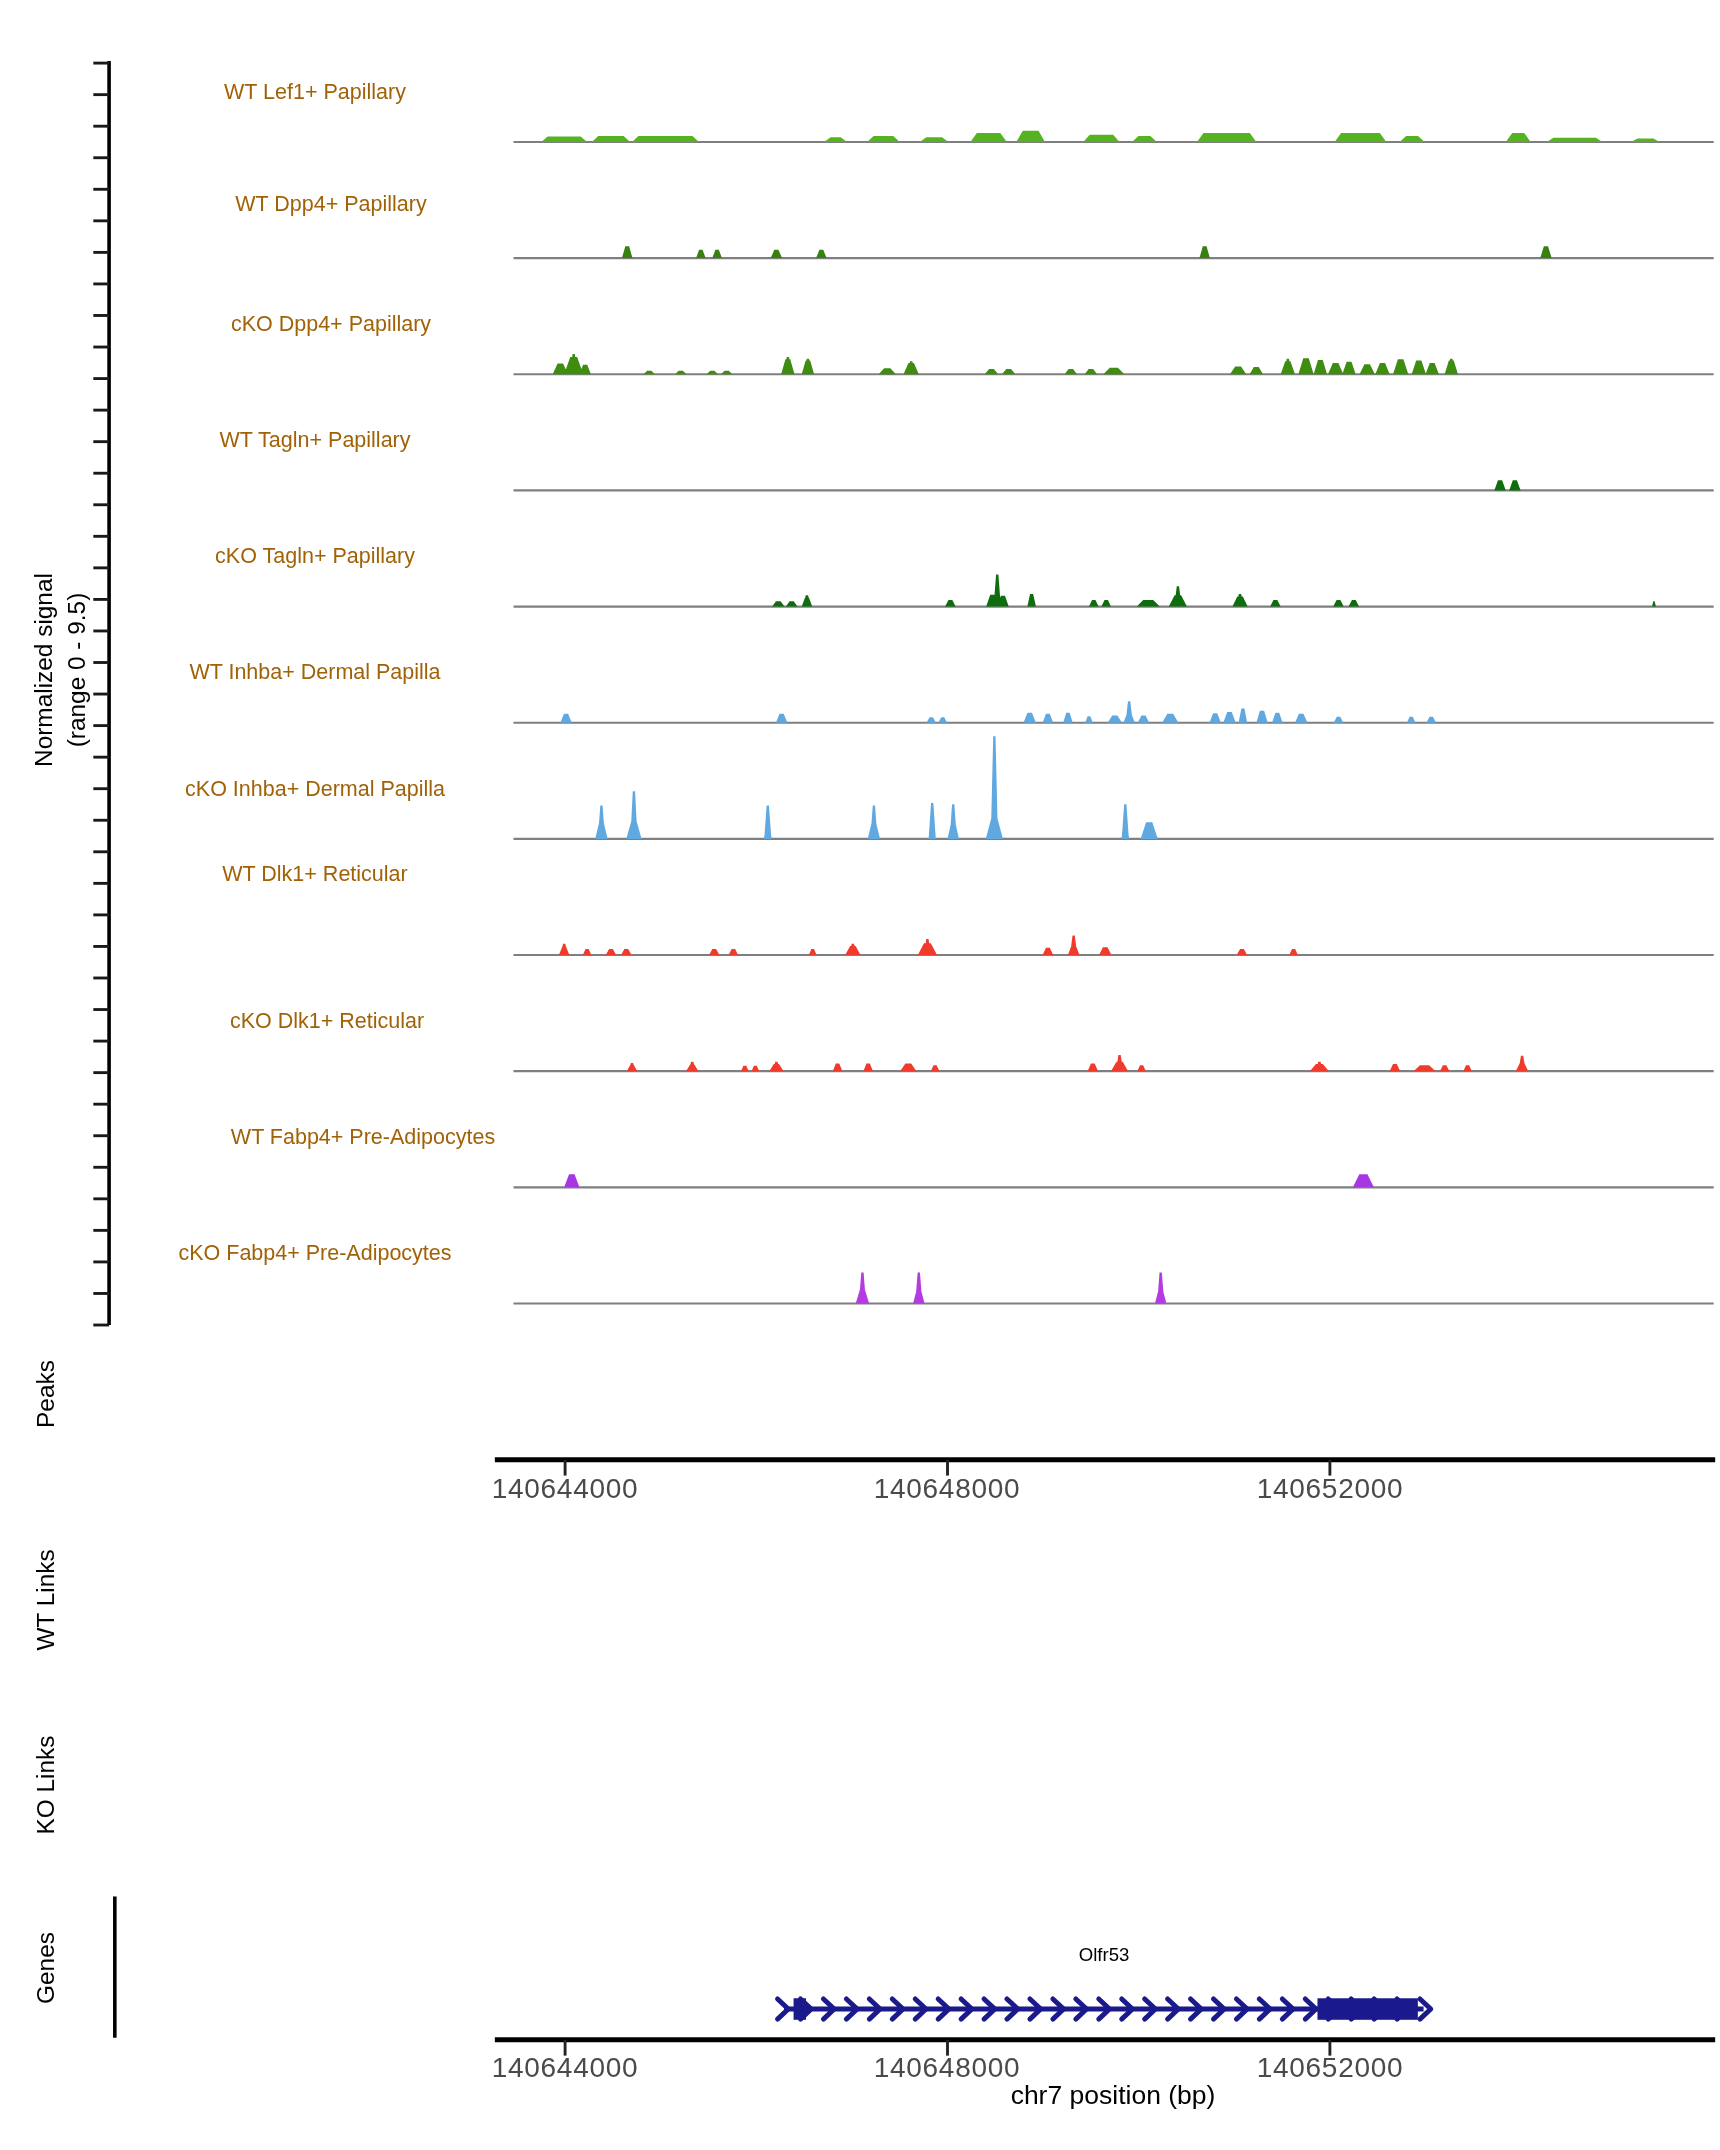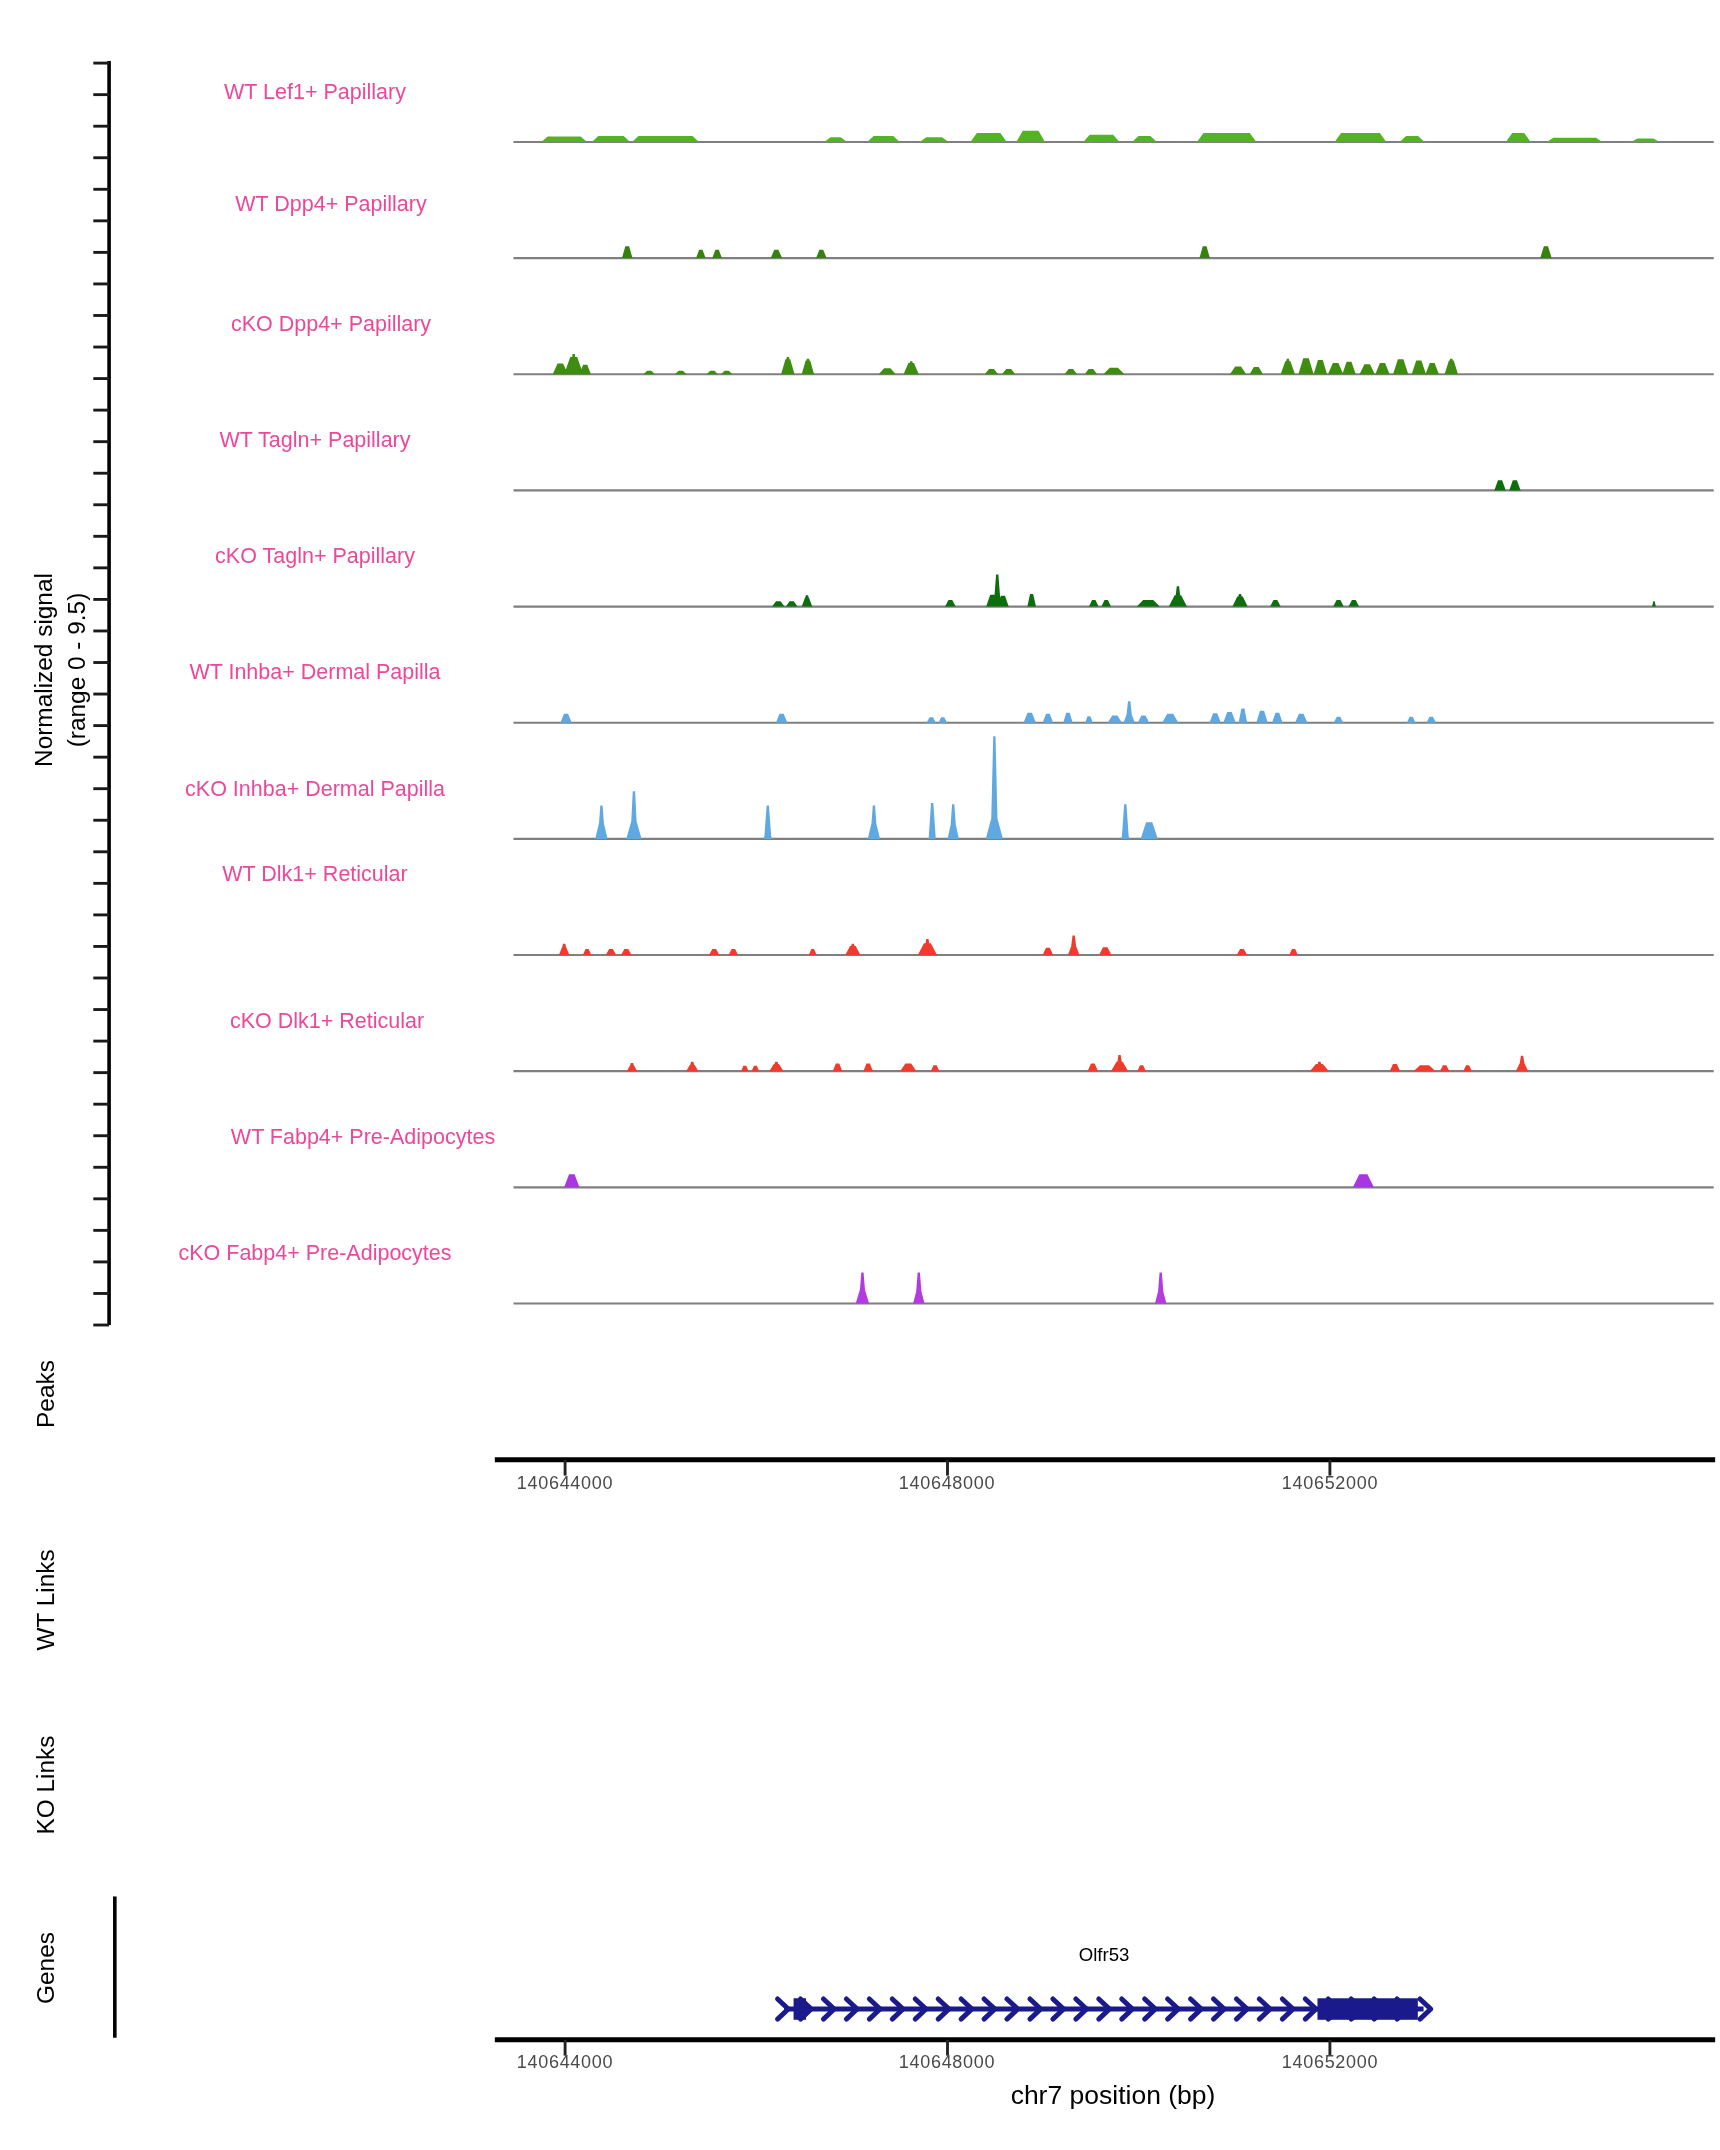--- a/index.html
+++ b/index.html
@@ -1,22 +1,22 @@
 <!DOCTYPE html>
 <html style="font-size:11.5px"><head>
 <meta charset="utf-8">
 <style>
   html,body{margin:0;padding:0;background:#fff;}
   .fig{position:relative;width:1721px;height:2151px;background:#fff;
        font-family:"Liberation Sans","DejaVu Sans",sans-serif;overflow:hidden;}
   .fig svg{position:absolute;left:0;top:0;}
   .abs{position:absolute;white-space:nowrap;}
   .rot{transform:translate(-50%,-50%) rotate(-90deg);font-size:24.4px;color:#000;}
-  .track-label{transform:translate(-50%,-50%);font-size:21.5px;color:#ec4899;}
-  .tick-label{transform:translateX(-50%);font-size:18px;color:#4a4a4a;letter-spacing:0.7px;}
+  .track-label{transform:translate(-50%,-50%);font-size:21.5px;color:#a16207;}
+  .tick-label{transform:translateX(-50%);font-size:28px;color:#4a4a4a;letter-spacing:0.7px;}
   .axis-title{transform:translateX(-50%);font-size:26.5px;color:#000;}
   .gene-label{transform:translateX(-50%);font-size:18.6px;color:#000;}
 </style>
 </head>
 <body>
 
 <div class="fig">
   <svg id="plot" width="1721" height="2151" viewBox="0 0 2400 3000">
       <line x1="152" y1="85" x2="152" y2="1848" stroke="#000" stroke-width="5"></line>
       <line x1="130" y1="88" x2="152" y2="88" stroke="#1a1a1a" stroke-width="4"></line>

